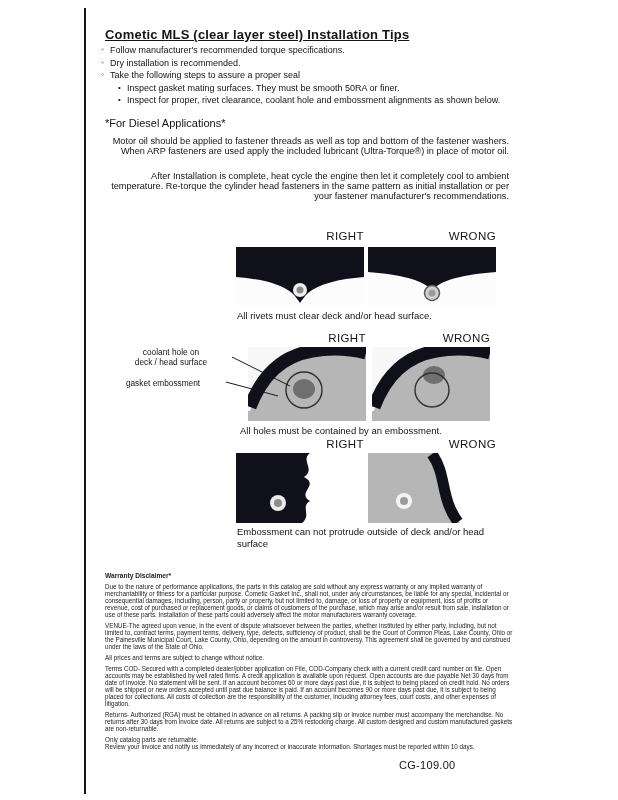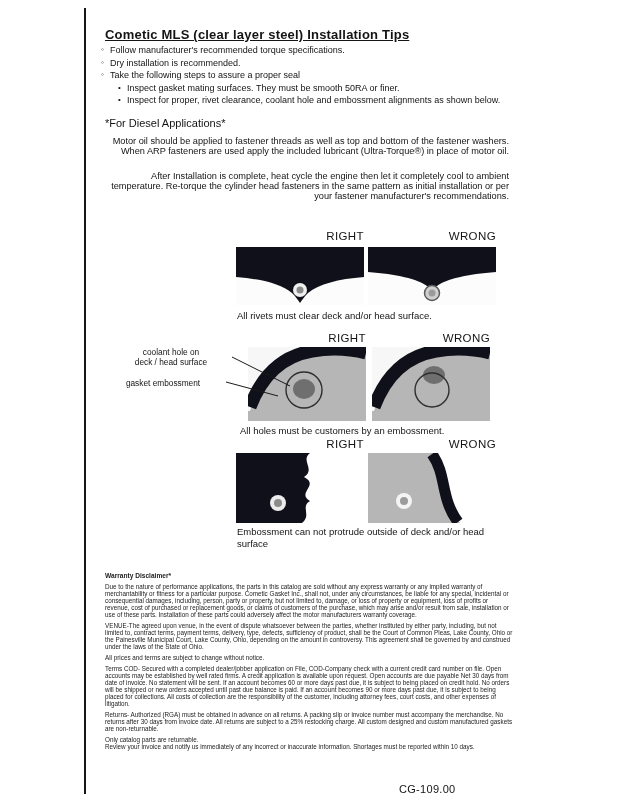--- a/index.html
+++ b/index.html
@@ -17,21 +17,21 @@
   .diesel-h{font-size:11px;font-weight:normal;}
   .para{font-size:9.2px;line-height:10px;width:404px;text-align:right;}
   .note{font-size:9.2px;white-space:nowrap;}
   .rw-label{font-size:11.5px;letter-spacing:.4px;text-align:right;}
   .caption{font-size:9.5px;line-height:12px;}
   .callout{font-size:8.3px;line-height:10px;text-align:center;}
   .legal{width:408px;font-size:6.3px;line-height:7px;color:#222;}
   .legal .lh{font-size:6.6px;font-weight:bold;margin:0 0 4px 0;}
   .legal p{margin:0 0 4px 0;}
   .legal p.tight{margin:0;}
-  .footer-code{font-size:11px;letter-spacing:.3px;margin-top:24px;}
+  .footer-code{font-size:11px;letter-spacing:.3px;}
   svg{display:block;}
 </style>
 </head>
 <body>
 
 <div class="page">
 
   <div class="left-rule"></div>
 
   <h1 class="abs title" style="left:105px;top:18px;">Cometic MLS (clear layer steel) Installation Tips</h1>
@@ -112,21 +112,21 @@
   </div>
   <div class="abs callout" style="left:102px;top:378px;width:122px;">gasket embossment</div>
 
   <div class="abs" style="left:226px;top:350px;">
     <svg width="80" height="55" viewBox="0 0 80 55">
       <line x1="6" y1="7" x2="64" y2="36" stroke="#1a1a1a" stroke-width="1"></line>
       <line x1="0" y1="32" x2="52" y2="46" stroke="#1a1a1a" stroke-width="1"></line>
     </svg>
   </div>
 
-  <div class="abs caption" style="left:240px;top:425px;">All holes must be customers by an embossment.</div>
+  <div class="abs caption" style="left:240px;top:425px;">All holes must be contained by an embossment.</div>
 
   <div class="abs rw-label" style="left:236px;top:438px;width:128px;">RIGHT</div>
   <div class="abs rw-label" style="left:368px;top:438px;width:128px;">WRONG</div>
 
   <div class="abs" style="left:236px;top:453px;">
     <svg width="128" height="70" viewBox="0 0 128 70">
       <rect width="128" height="70" fill="#ffffff"></rect>
       <path d="M0,0 L74,0 C64,8 80,16 68,24 C84,32 60,40 74,48 C64,54 76,62 66,70 L0,70 Z" fill="#10101a"></path>
       <circle cx="42" cy="50" r="8" fill="#ececec"></circle>
       <circle cx="42" cy="50" r="4" fill="#8c8c8c"></circle>

